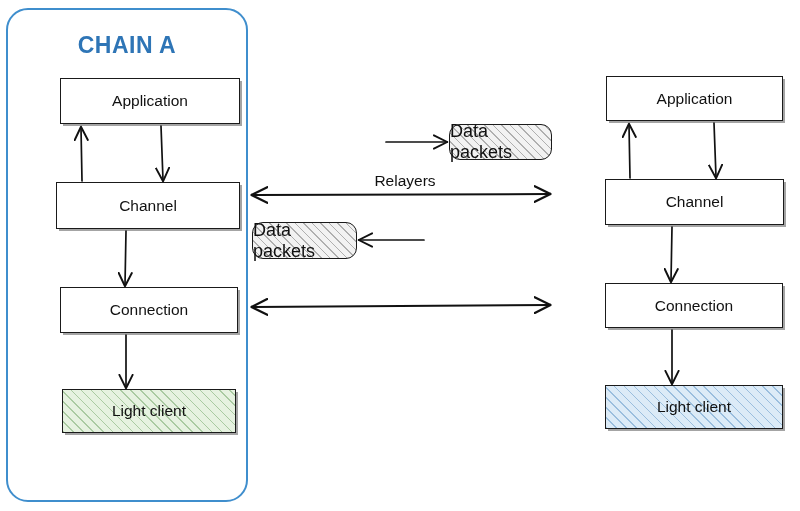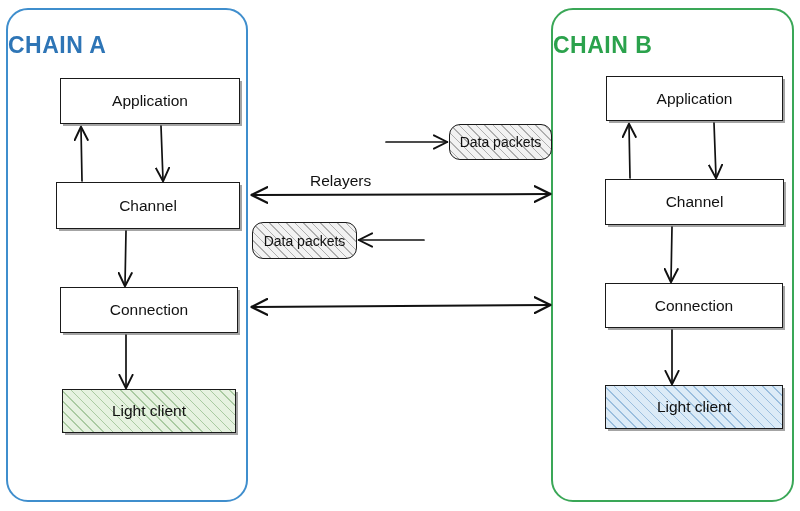--- a/index.html
+++ b/index.html
@@ -32,20 +32,21 @@
   }
   #panel-b {
     left: 551px; top: 8px;
     width: 243px; height: 494px;
     border: 2px solid #3aa757;
   }
   .chain-title {
     position: absolute;
     top: 22px;
     left: 0; right: 0;
+    text-align: center;
     font-size: 23px;
     font-weight: bold;
     letter-spacing: 0.5px;
   }
   #title-a { color: #2e75b6; }
   #title-b { color: #2ba24c; }
 
   
   .layer-box {
     position: absolute;
@@ -93,38 +94,38 @@
 
   
   .packet-box {
     position: absolute;
     box-sizing: border-box;
     border: 1.6px solid #1a1a1a;
     border-radius: 11px;
     display: flex;
     align-items: center;
     justify-content: center;
-    font-size: 14px;
+    font-size: 18px;
     color: #111111;
   }
   .packet-box .lbl { position: relative; z-index: 2; }
 
   
   #arrow-layer {
     position: absolute;
     left: 0; top: 0;
     width: 800px; height: 511px;
     pointer-events: none;
   }
 
   .relayer-label {
     position: absolute;
     font-size: 15.5px;
     color: #111111;
-    text-align: left;
+    text-align: center;
   }
 </style>
 </head>
 <body>
 
 <div id="canvas">
 
   <div id="panel-a" class="chain-panel">
     <div id="title-a" class="chain-title">CHAIN A</div>
   </div>
@@ -138,23 +139,20 @@
   </div>
 
   <div class="layer-box" style="left:38px; top:287px; width:178px; height:46px;">
     <span class="lbl">Connection</span>
   </div>
 
   <div class="layer-box hatch-green" style="left:40px; top:389px; width:174px; height:44px;">
     <span class="lbl">Light client</span>
   </div>
 
-  <div id="panel-b" class="chain-panel">
-    <div id="title-b" class="chain-title">CHAIN B</div>
-  </div>
 
   <div class="layer-box" style="left:584px; top:76px; width:177px; height:45px;">
     <span class="lbl">Application</span>
   </div>
 
   <div class="layer-box" style="left:583px; top:179px; width:179px; height:46px;">
     <span class="lbl">Channel</span>
   </div>
 
   <div class="layer-box" style="left:583px; top:283px; width:178px; height:45px;">

